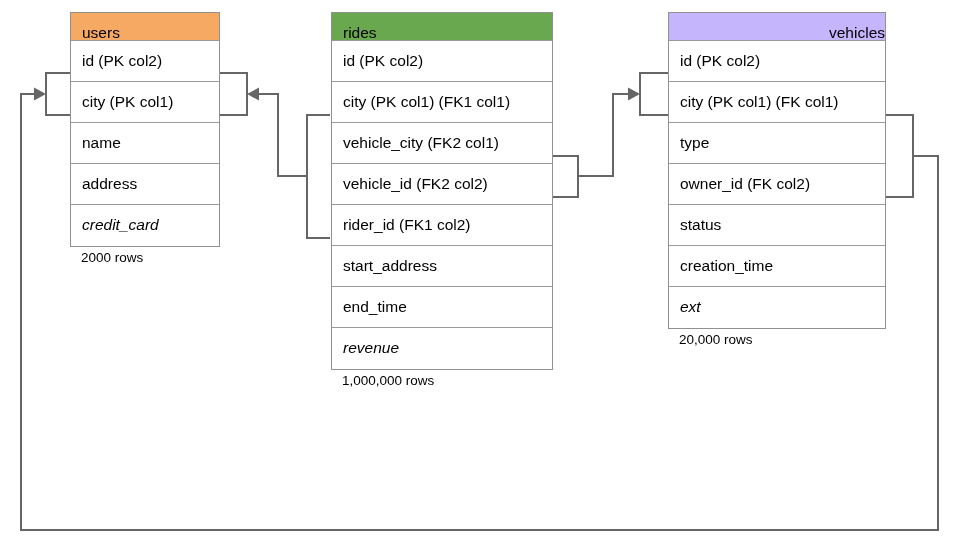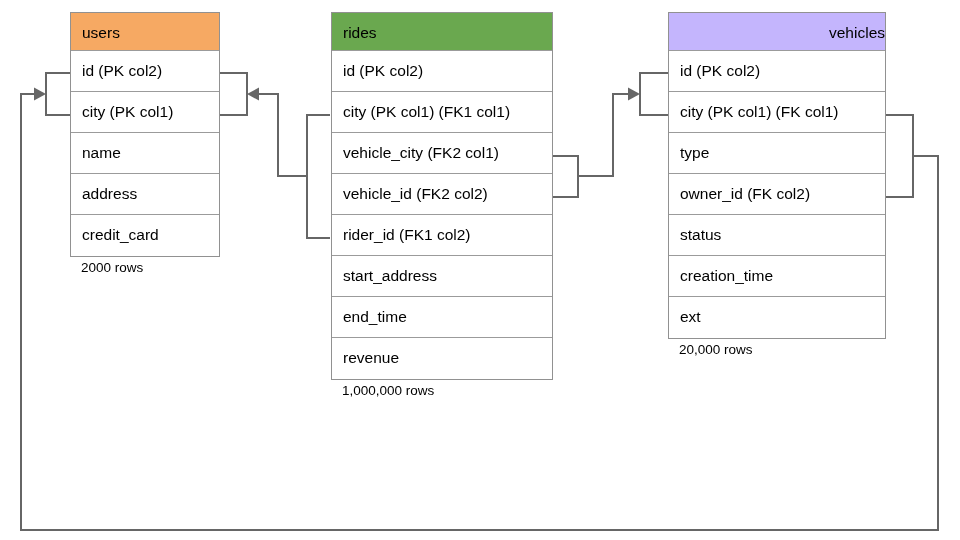--- a/index.html
+++ b/index.html
@@ -31,39 +31,39 @@
     fill: var(--connector);
     stroke: none;
   }
   .table-card {
     position: absolute;
     background: #ffffff;
     border: 1px solid var(--table-border);
     box-sizing: border-box;
   }
   .table-header {
-    height: 38px;
+    height: 28px;
     line-height: 40px;
     box-sizing: border-box;
     border-bottom: 1px solid var(--row-line);
     padding-left: 11px;
     font-size: 15.5px;
   }
   .table-row {
     height: 41px;
     line-height: 40px;
     box-sizing: border-box;
     border-bottom: 1px solid var(--row-line);
     padding-left: 11px;
     font-size: 15.5px;
     background: #ffffff;
     white-space: nowrap;
     overflow: hidden;
   }
-  .table-row:last-child { border-bottom: none; }
+  .table-row:last-child { border-bottom: none; font-style: italic; }
   .row-count {
     position: absolute;
     top: 100%;
     left: 10px;
     margin-top: 4px;
     font-size: 13.5px;
     white-space: nowrap;
   }
 </style>
 </head>

